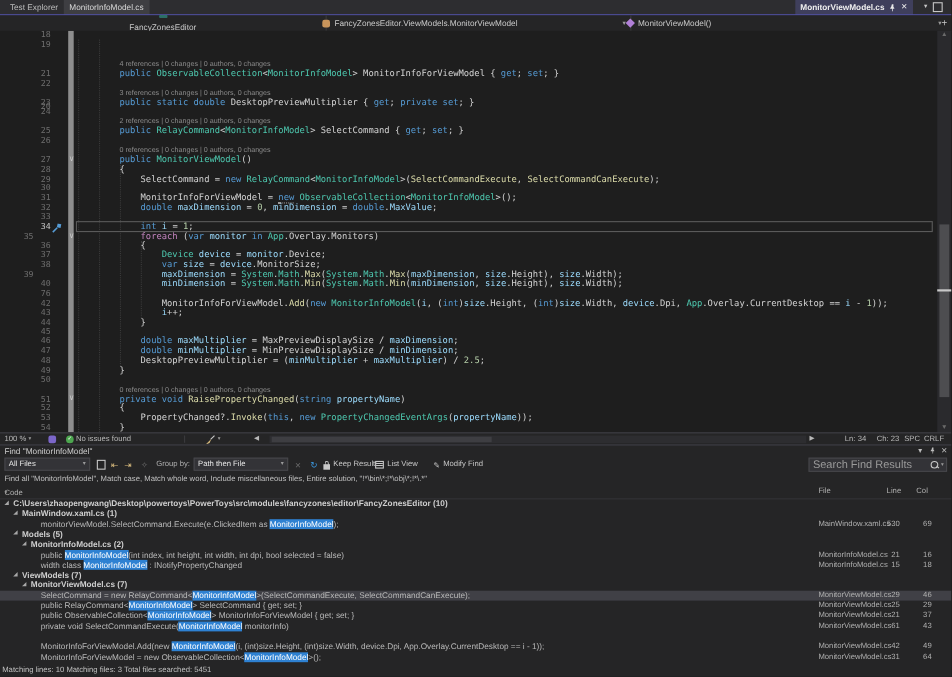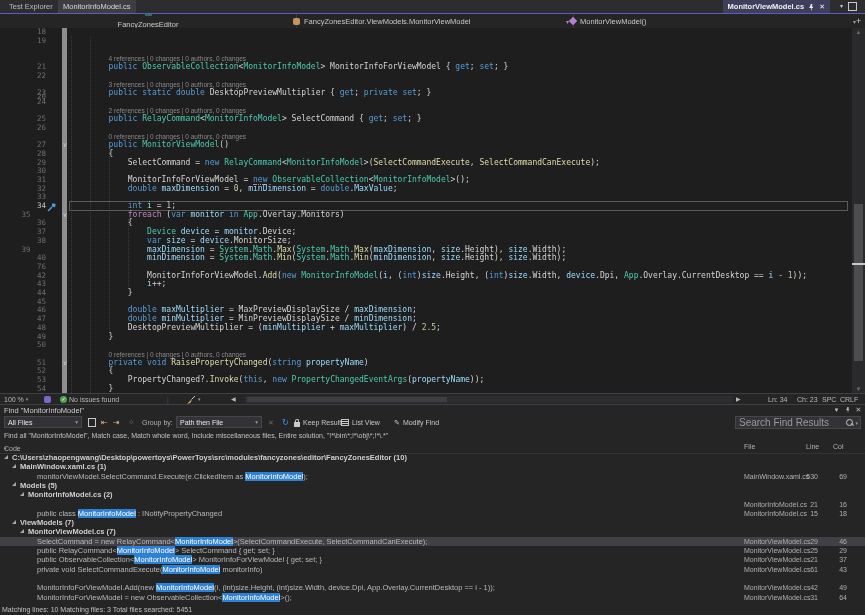--- a/index.html
+++ b/index.html
@@ -360,26 +360,27 @@
       </div>
       <div class="frow" style="top: 27.9px;">
         <span class="tri" style="left: 12px;"></span>
         <span class="flabel" style="left: 20px;">Models (5)</span>
       </div>
       <div class="frow" style="top: 37.2px;">
         <span class="tri" style="left: 20px;"></span>
         <span class="flabel" style="left: 28px;">MonitorInfoModel.cs (2)</span>
       </div>
       <div class="frow" style="top: 46.5px;">
+        <span class="fitem" style="left: 37px;"><span>public </span><span class="hl">MonitorInfoModel</span><span>(int index, int height, int width, int dpi, bool selected = false)</span></span>
         <span class="fcell file">MonitorInfoModel.cs</span>
         <span class="fcell line">21</span>
         <span class="fcell col">16</span>
       </div>
       <div class="frow" style="top: 55.8px;">
-        <span class="fitem" style="left: 37px;"><span>public class </span><span class="hl">MonitorInfoModel</span><span> : INotifyPropertyChanged</span></span>
+        <span class="fitem" style="left: 37px;"><span>width class </span><span class="hl">MonitorInfoModel</span><span> : INotifyPropertyChanged</span></span>
         <span class="fcell file">MonitorInfoModel.cs</span>
         <span class="fcell line">15</span>
         <span class="fcell col">18</span>
       </div>
       <div class="frow" style="top: 65.1px;">
         <span class="tri" style="left: 12px;"></span>
         <span class="flabel" style="left: 20px;">ViewModels (7)</span>
       </div>
       <div class="frow" style="top: 74.4px; padding-left: 48px;">
         <span class="tri" style="left: 20px;"></span>

